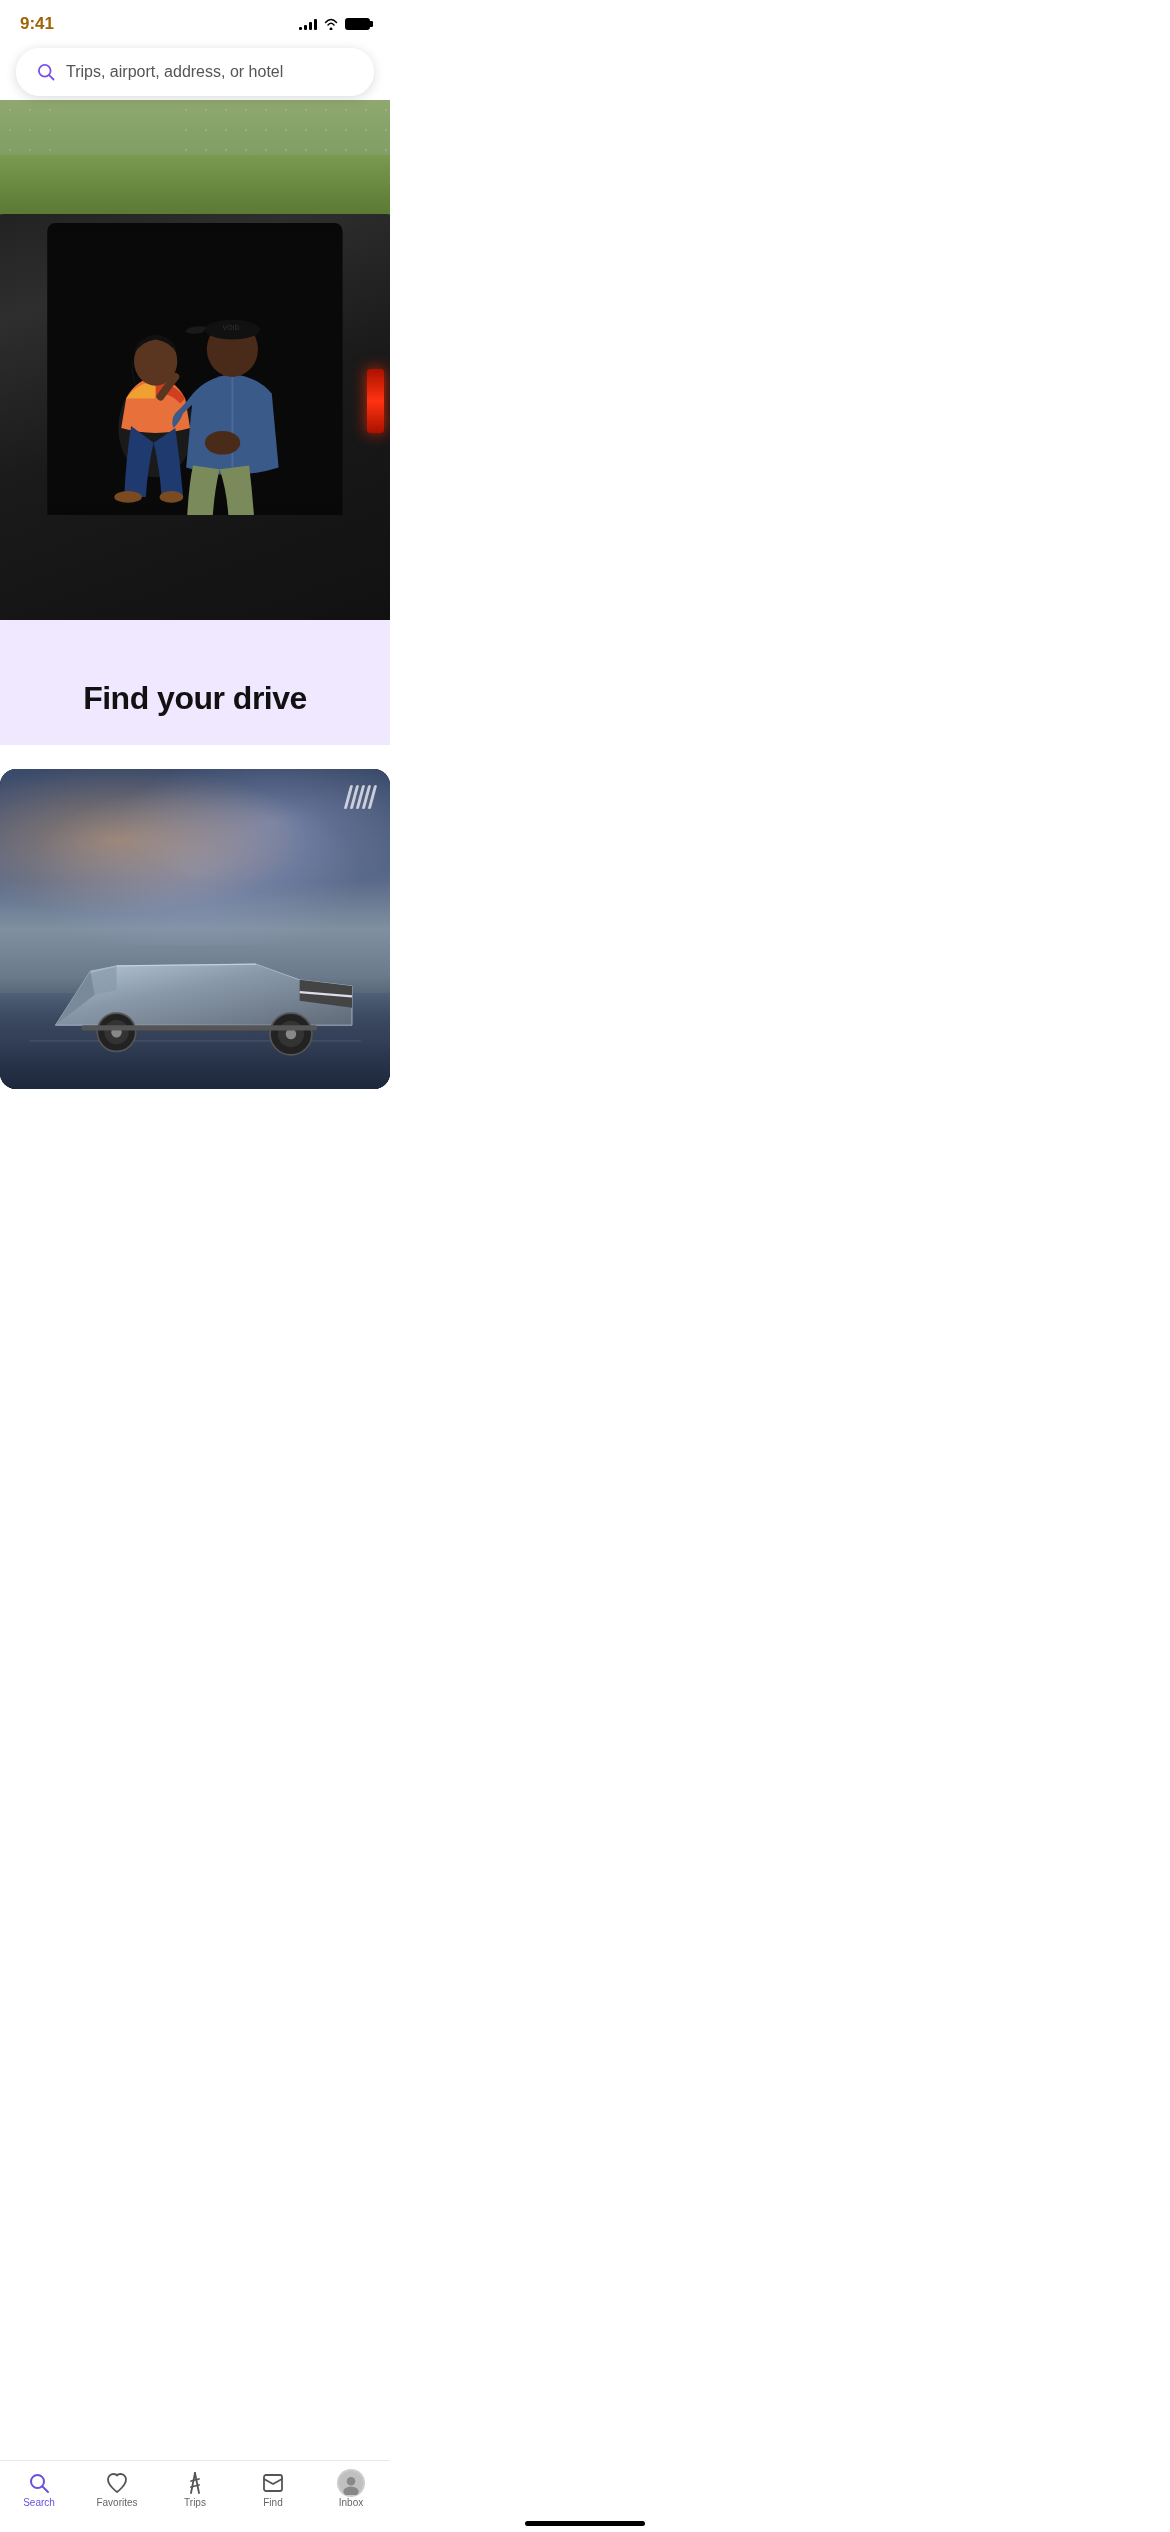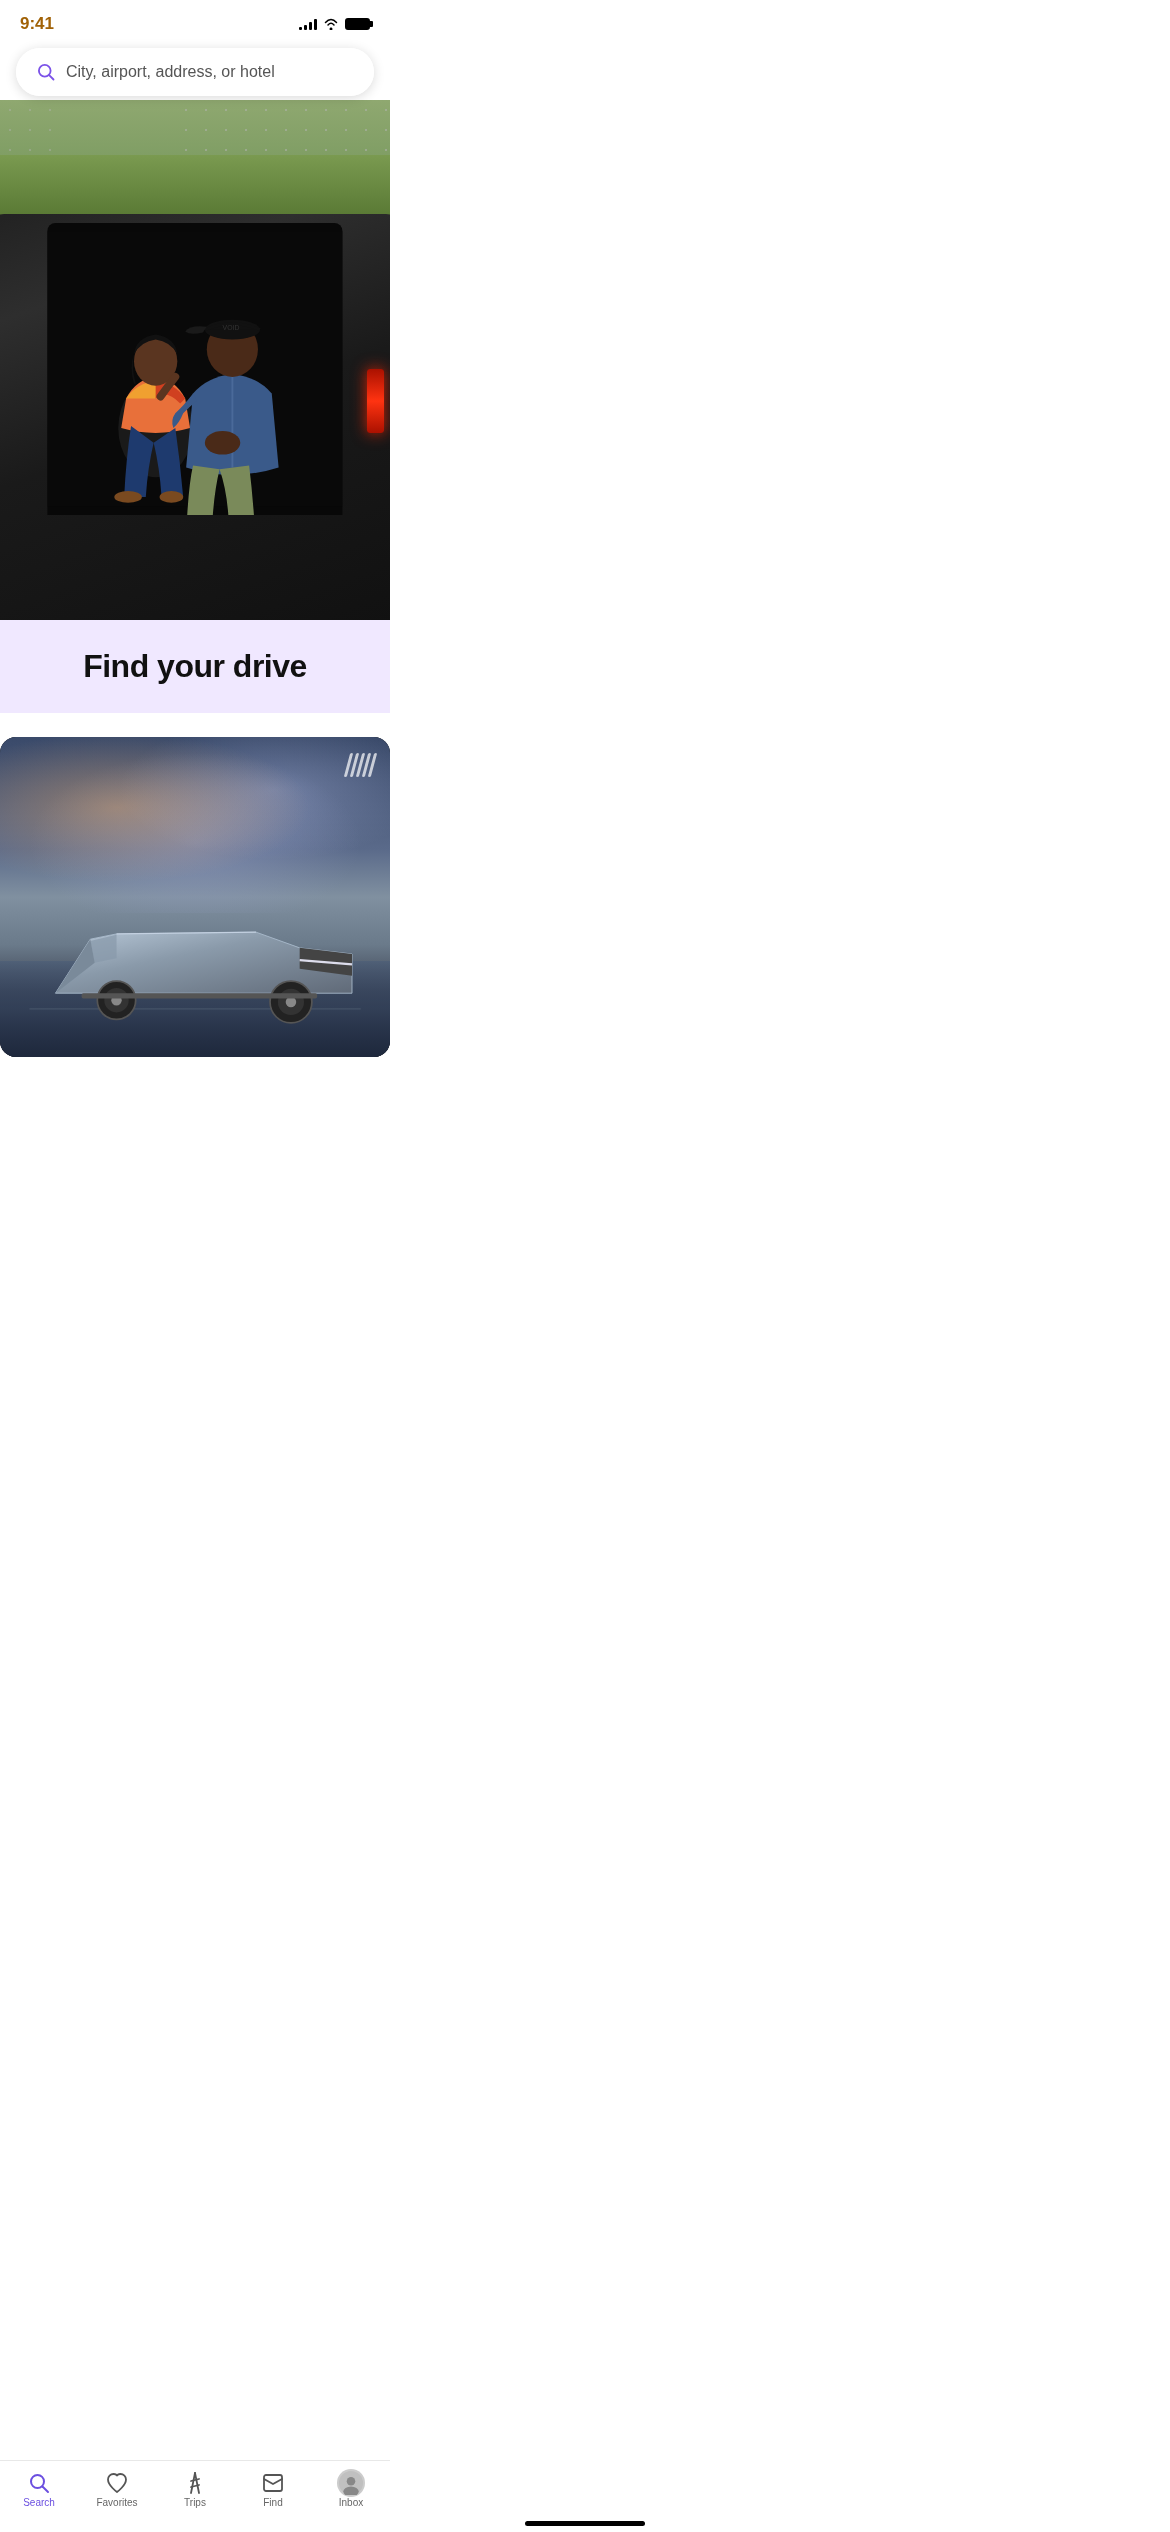--- a/index.html
+++ b/index.html
@@ -111,20 +111,21 @@
       padding: 28px 20px;
       text-align: center;
       margin: 0;
     }
 
     .find-drive-text {
       font-size: 32px;
       font-weight: 800;
       color: #111;
       letter-spacing: -0.5px;
+      margin-top: 32px;
     }
 
     
     .section-gap {
       height: 24px;
       background: #fff;
     }
 
     
     .featured-card {
@@ -332,21 +333,21 @@
     <div class="battery-icon"></div>
   </div>
 </div>
 
 <div class="search-bar-container">
   <div class="search-bar">
     <svg class="search-icon-svg" viewBox="0 0 24 24" fill="none">
       <circle cx="10.5" cy="10.5" r="7" stroke="#7b52e8" stroke-width="2.2"></circle>
       <line x1="15.5" y1="15.5" x2="21" y2="21" stroke="#7b52e8" stroke-width="2.2" stroke-linecap="round"></line>
     </svg>
-    <span class="search-placeholder">City, airport, address, or hotel</span>
+    <span class="search-placeholder">Trips, airport, address, or hotel</span>
   </div>
 </div>
 
 <div class="scroll-content">
 
   <div class="hero-photo">
 
     <div class="hero-photo-bg"></div>
 
     <div style="position:absolute; top:0; right:0; width:55%; height:45%;

